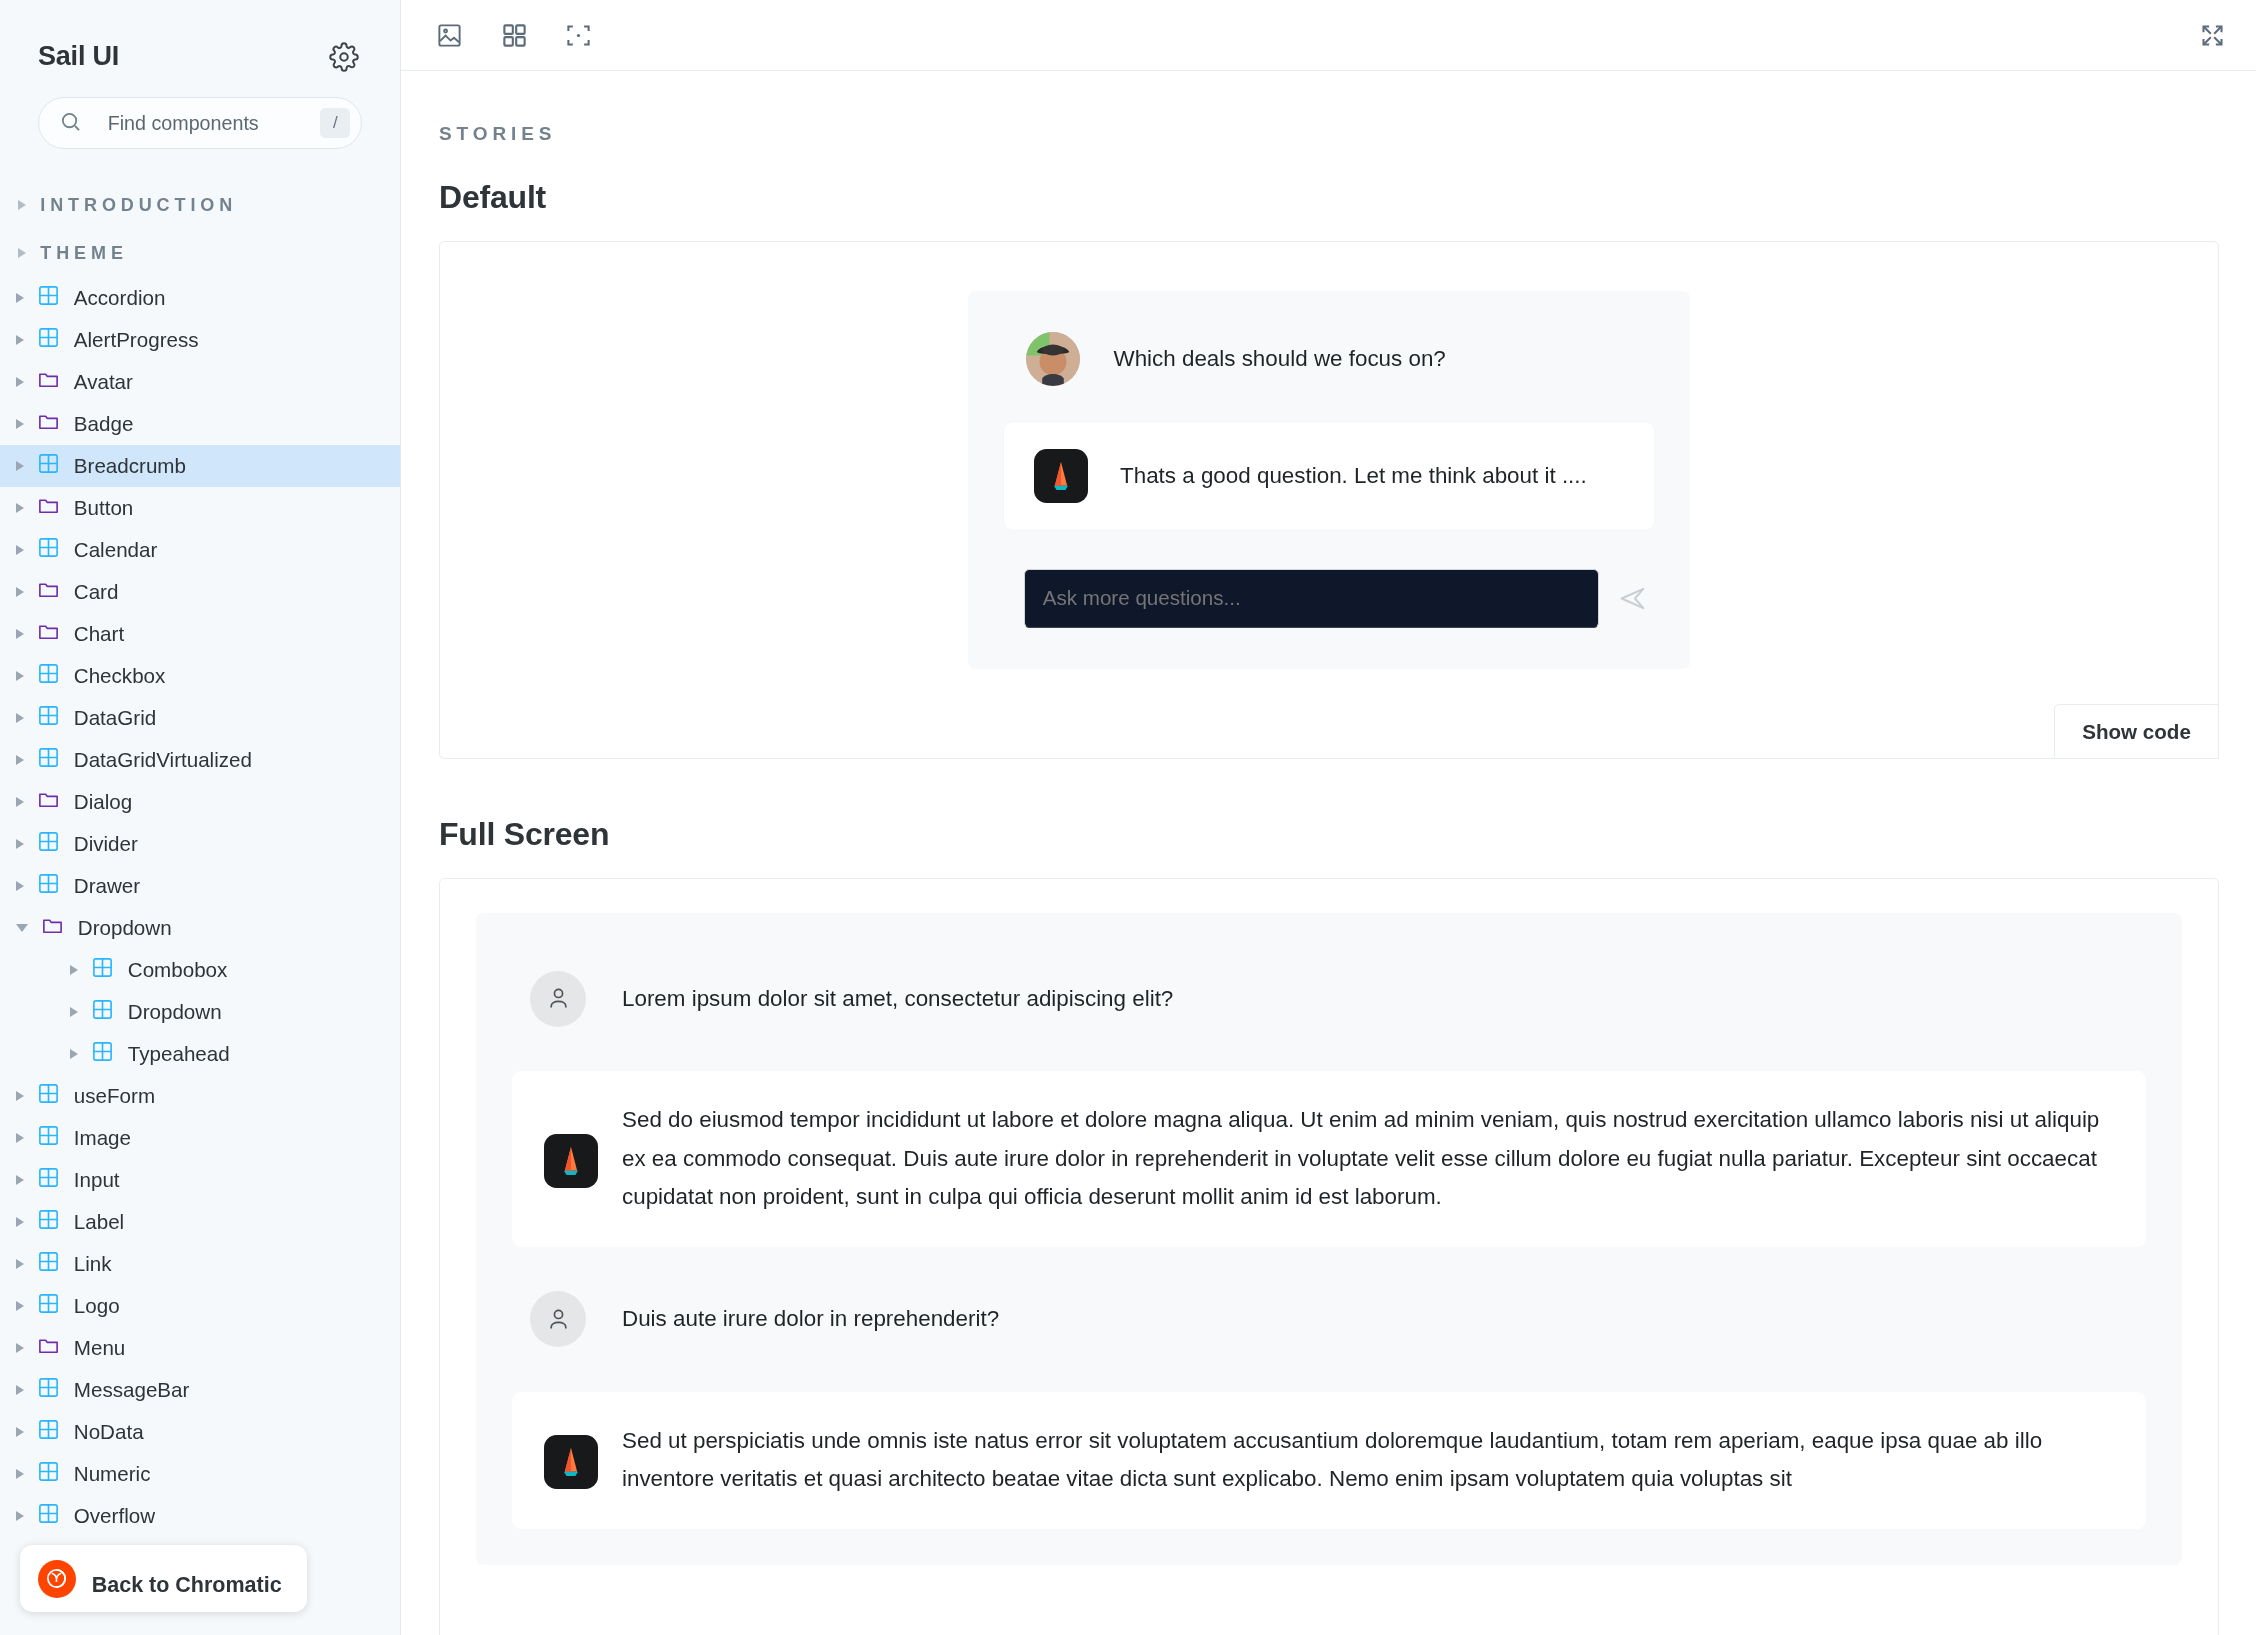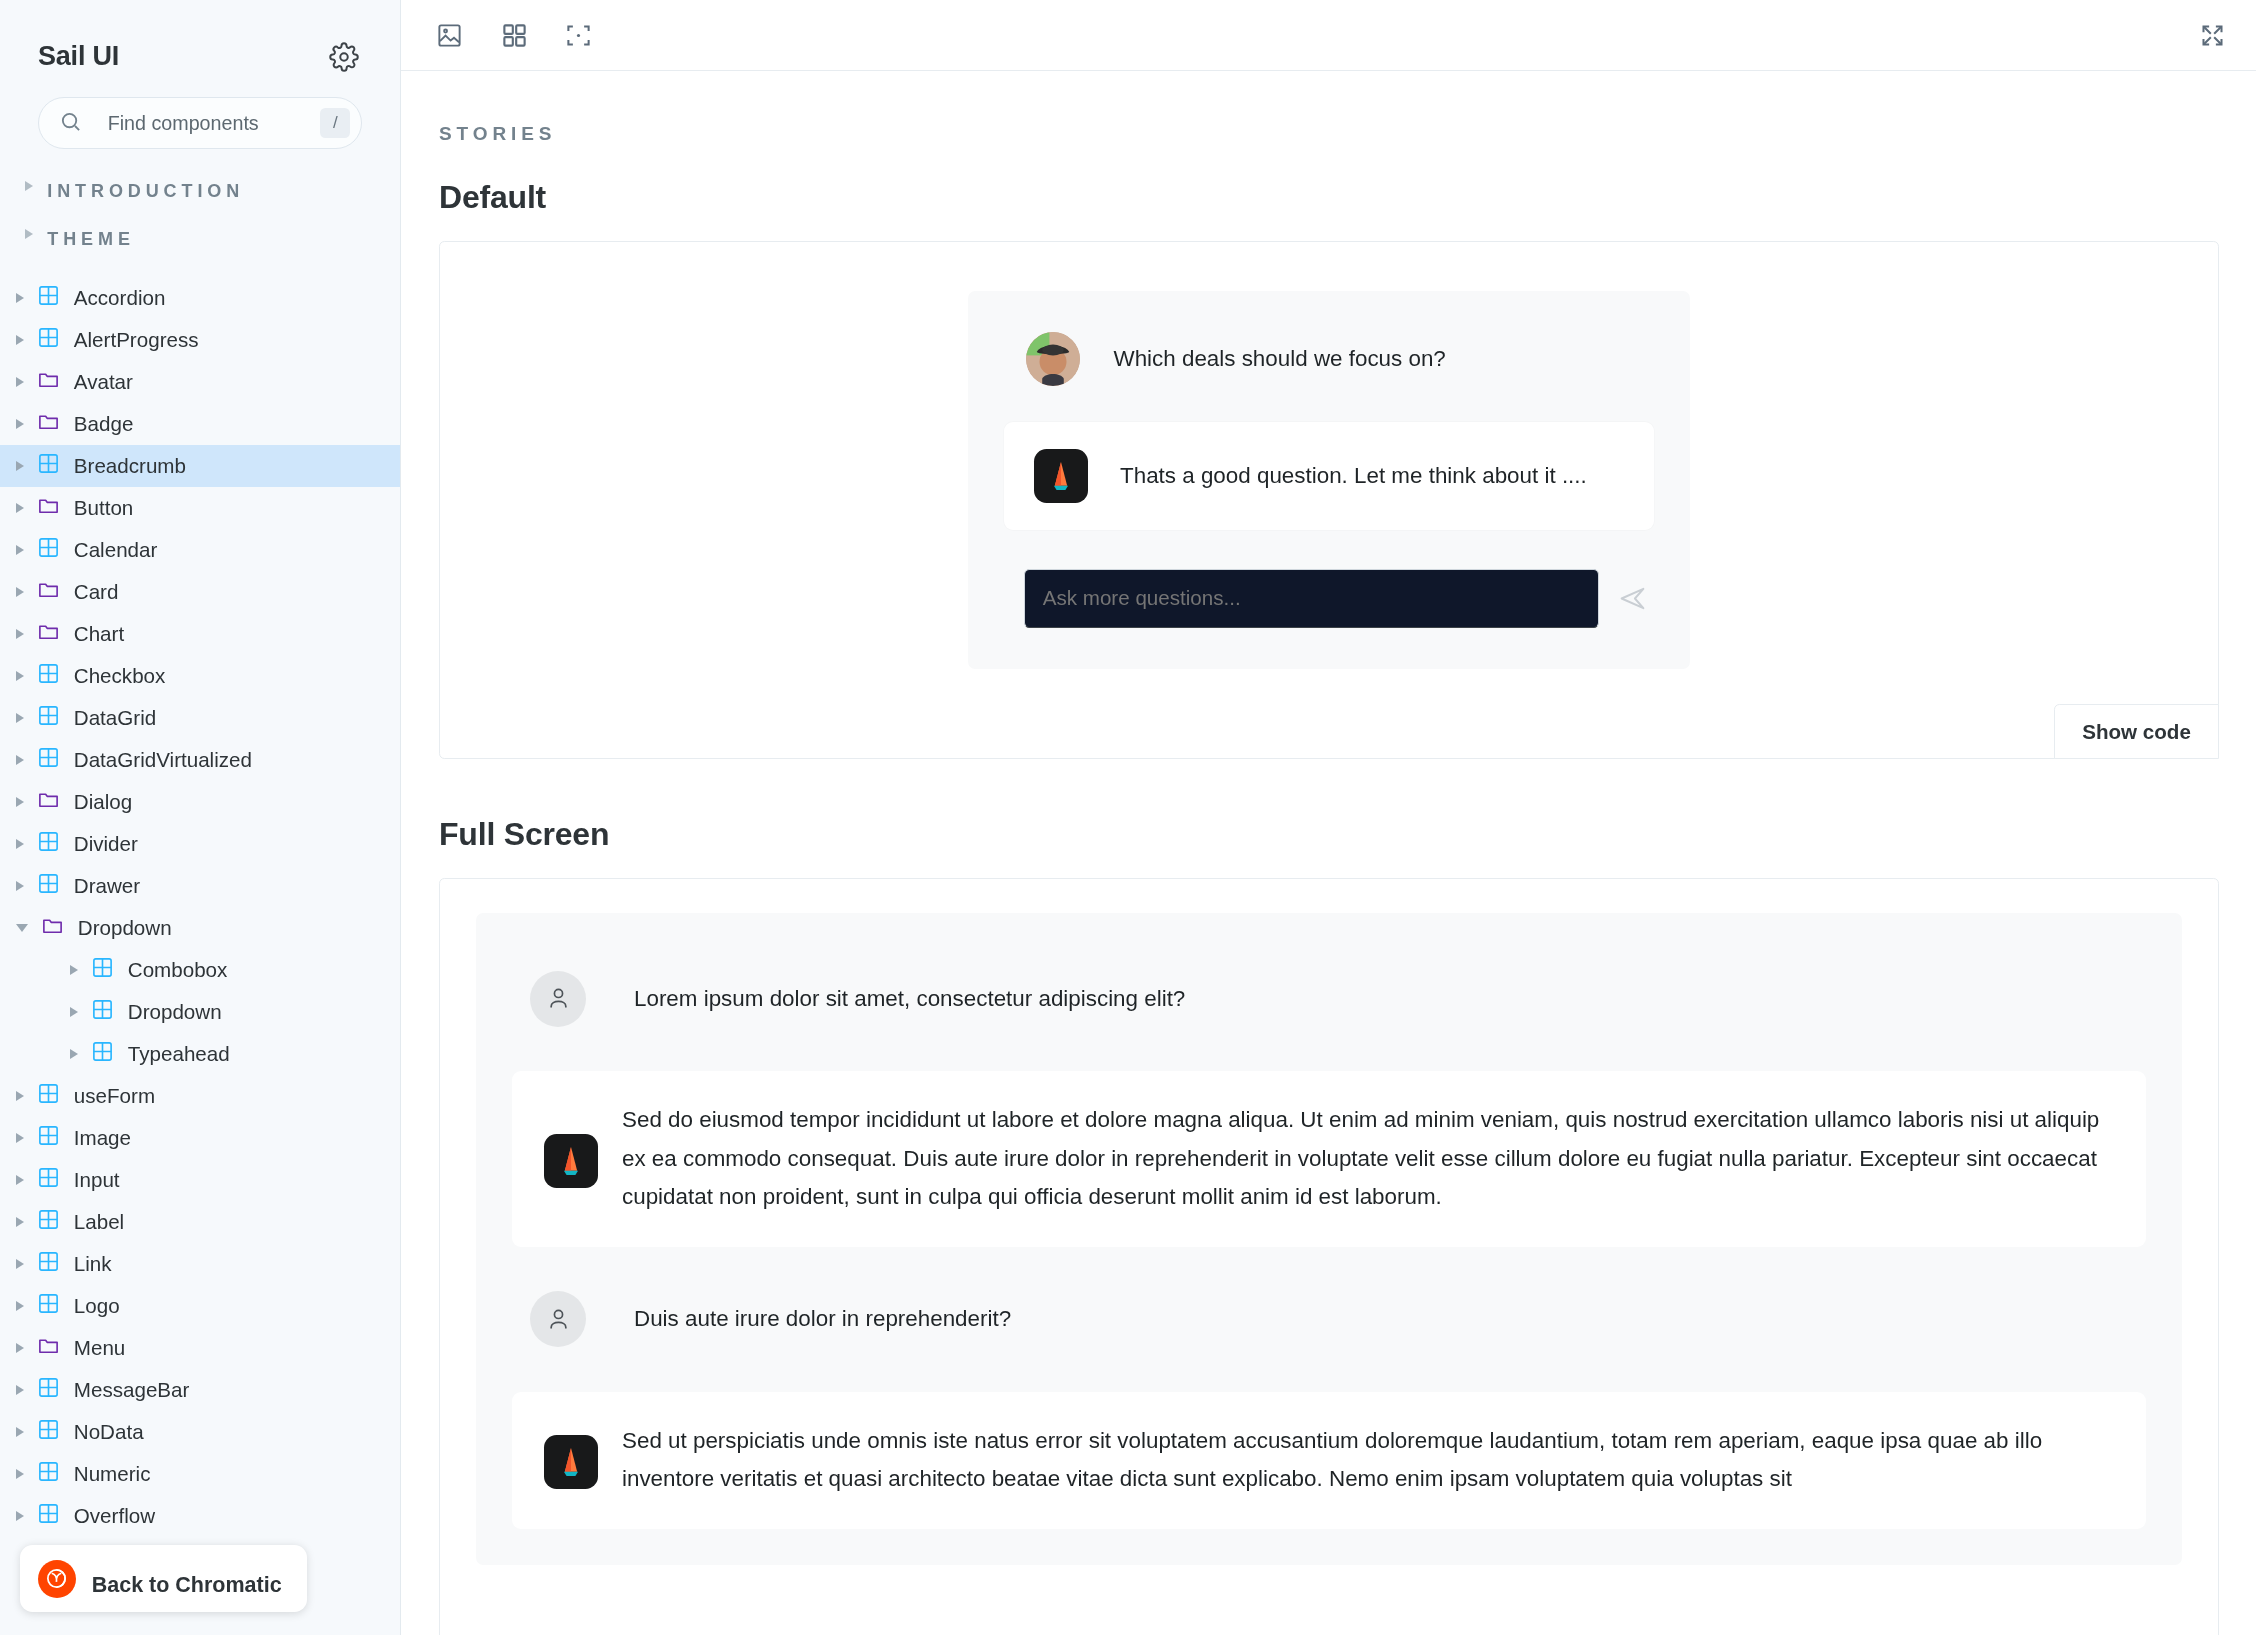--- a/index.html
+++ b/index.html
@@ -36,22 +36,22 @@
   .search-icon { flex: 0 0 auto; }
   .search-ph { flex: 1; font-size: 19.7px; color: #5c6870; }
   .slash-key {
     width: 30px; height: 30px; border-radius: 5.4px; background: #e9eef3;
     display: flex; align-items: center; justify-content: center;
     font-size: 17px; color: #6a7680;
   }
 
   .nav { margin-top: 32px; }
   .sec {
-    display: flex; gap: 14.3px;
-    padding: 0 0 0 25px; height: 48px; cursor: pointer;
+    display: flex; align-items: center; gap: 14.3px;
+    padding: 0 0 0 18px; height: 48px; cursor: pointer;
   }
   .sec-label {
     font-size: 18px; font-weight: 700; color: #73828d;
     letter-spacing: 4.9px;
   }
   .sec .spacer { flex: 1; }
   .sort-icon { margin-right: 32px; }
 
   .tri {
     width: 0; height: 0; flex: 0 0 auto;
@@ -163,21 +163,21 @@
     font-size: 20.6px; font-weight: 700; color: #2e3438; cursor: pointer;
   }
 
   .fs-section { margin-top: 57px; }
   .preview.fullscreen {
     border: 0.9px solid #e7ecf0; border-radius: 5.4px 5.4px 0 0;
     background: #fff; padding: 34px 36px 0 36px;
     height: 992px; overflow: hidden;
   }
   .fs-inner { background: #f8f9fa; border-radius: 7.2px; padding: 36px 36px; }
-  .fs-msg-user { display: flex; align-items: center; gap: 48px; padding: 21.5px 18px; }
+  .fs-msg-user { display: flex; align-items: center; gap: 36px; padding: 21.5px 18px; }
   .avatar-generic {
     width: 56px; height: 56px; border-radius: 50%; background: #e4e6e8;
     flex: 0 0 auto; display:flex; align-items:center; justify-content:center;
   }
   .fs-text { font-size: 22.4px; color: #1f2427; }
   .fs-bot {
     background: #fff; border-radius: 9px; margin-top: 23px;
     display: flex; align-items: center; gap: 24px;
     padding: 30px 32px;
   }

